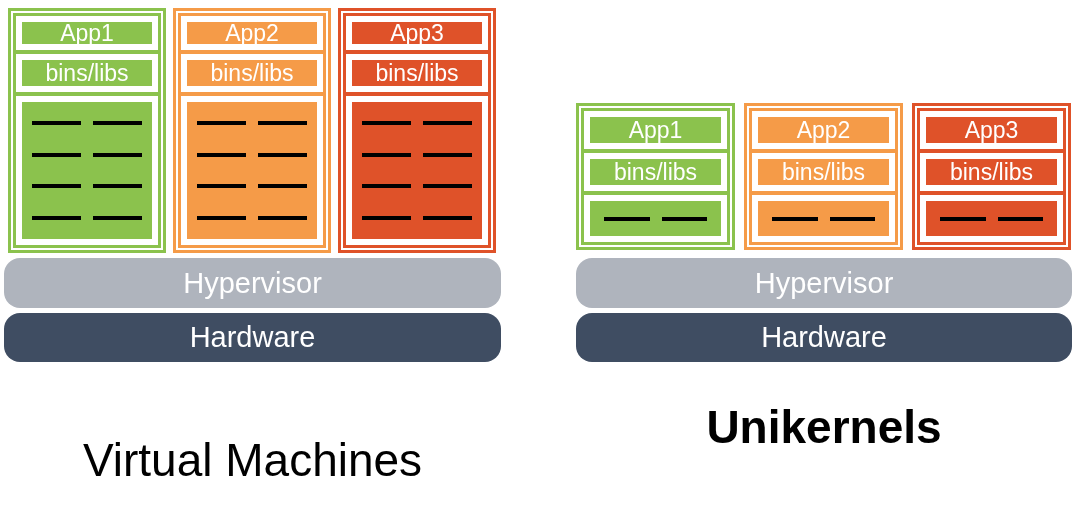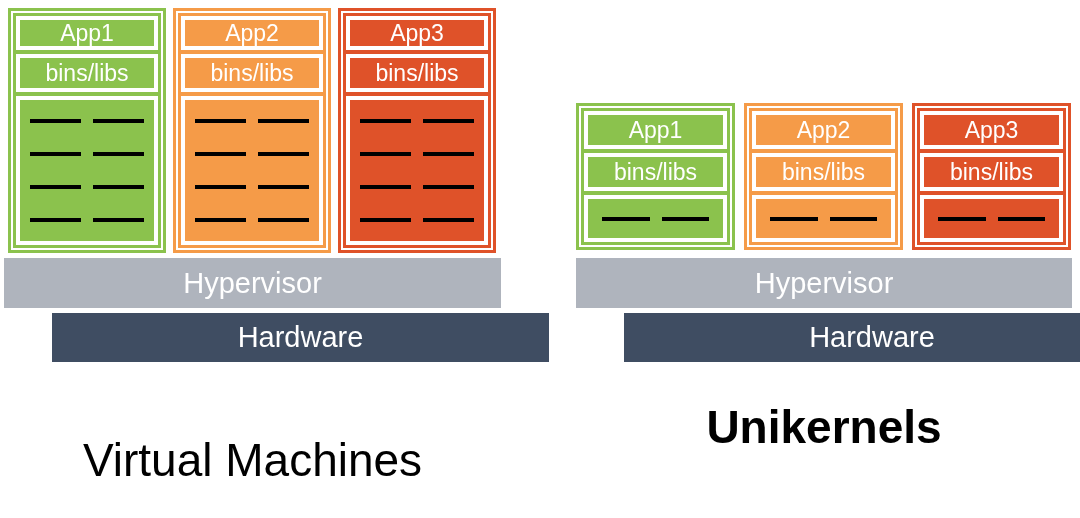--- a/index.html
+++ b/index.html
@@ -13,21 +13,21 @@
   
   .box{position:absolute;box-sizing:border-box;background:var(--box);padding:3px;}
   .box-inner{
     box-sizing:border-box;height:100%;
     border:2px solid #fff;
     padding:3px;
     display:flex;flex-direction:column;gap:4px;
   }
   .sect{
     box-sizing:border-box;
-    border:4px solid #ffffff;
+    border:6px solid #ffffff;
     color:#fff;
     display:flex;align-items:center;justify-content:center;
     font-size:23px;line-height:1;
     flex:0 0 auto;
   }
   .c-green {--box:var(--green-box);  --cell:var(--green-cell);}
   .c-orange{--box:var(--orange-box); --cell:var(--orange-cell);}
   .c-red   {--box:var(--red-box);    --cell:var(--red-cell);}
 
   
@@ -41,24 +41,24 @@
   .unibox .sect.app {height:38px;}
   .unibox .sect.bins{height:38px;}
   .unibox .sect.cells{flex:1 1 auto;display:grid;padding:7px 14px;gap:8px 12px;}
 
   .cell{background:var(--cell);border:2px solid #000;box-sizing:border-box;}
 
   
   .bar{
     position:absolute;box-sizing:border-box;
     color:#fff;font-size:29px;
-    display:flex;align-items:center;justify-content:center;
+    display:flex;align-items:center;justify-content:center;border-radius:16px;
   }
   .bar.hyp {background:var(--hypervisor-bar);}
-  .bar.hard{background:var(--hardware-bar);margin-left:48px;}
+  .bar.hard{background:var(--hardware-bar);}
 
   
   .caption{
     position:absolute;
     text-align:center;
     color:var(--caption-text);
     font-size:46px;line-height:54px;
   }
   .caption.bold{font-weight:bold;}
 </style>

